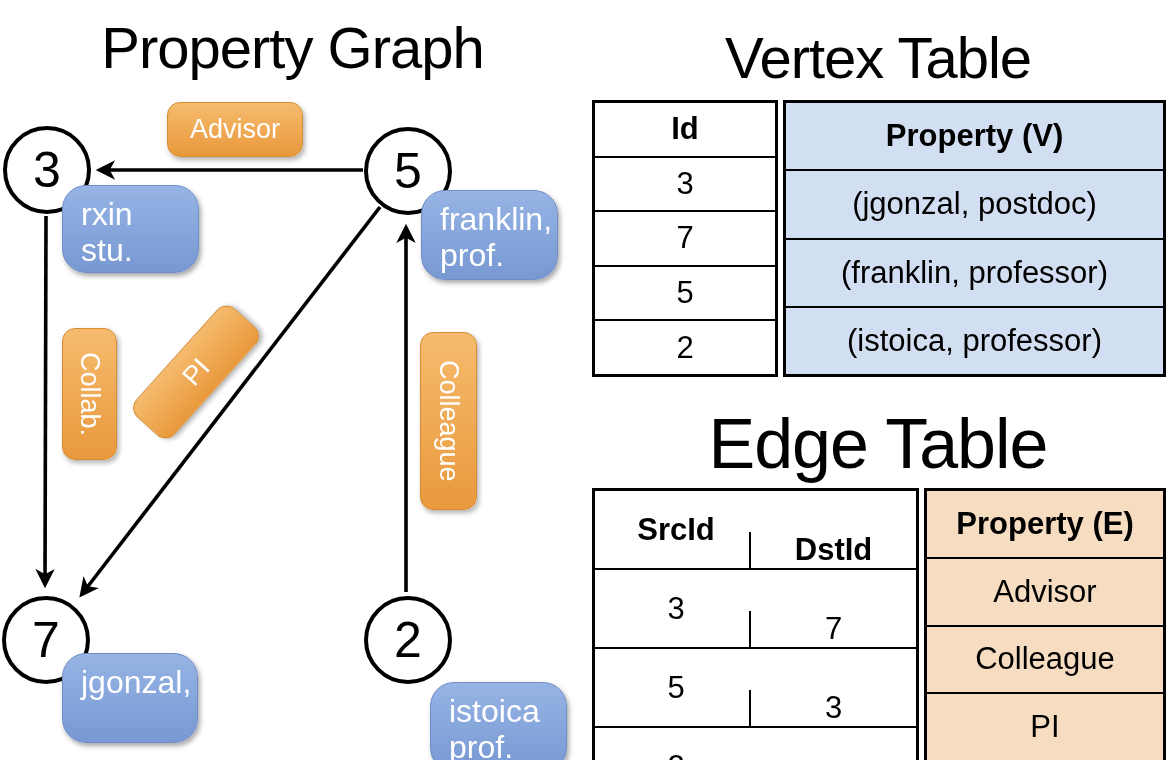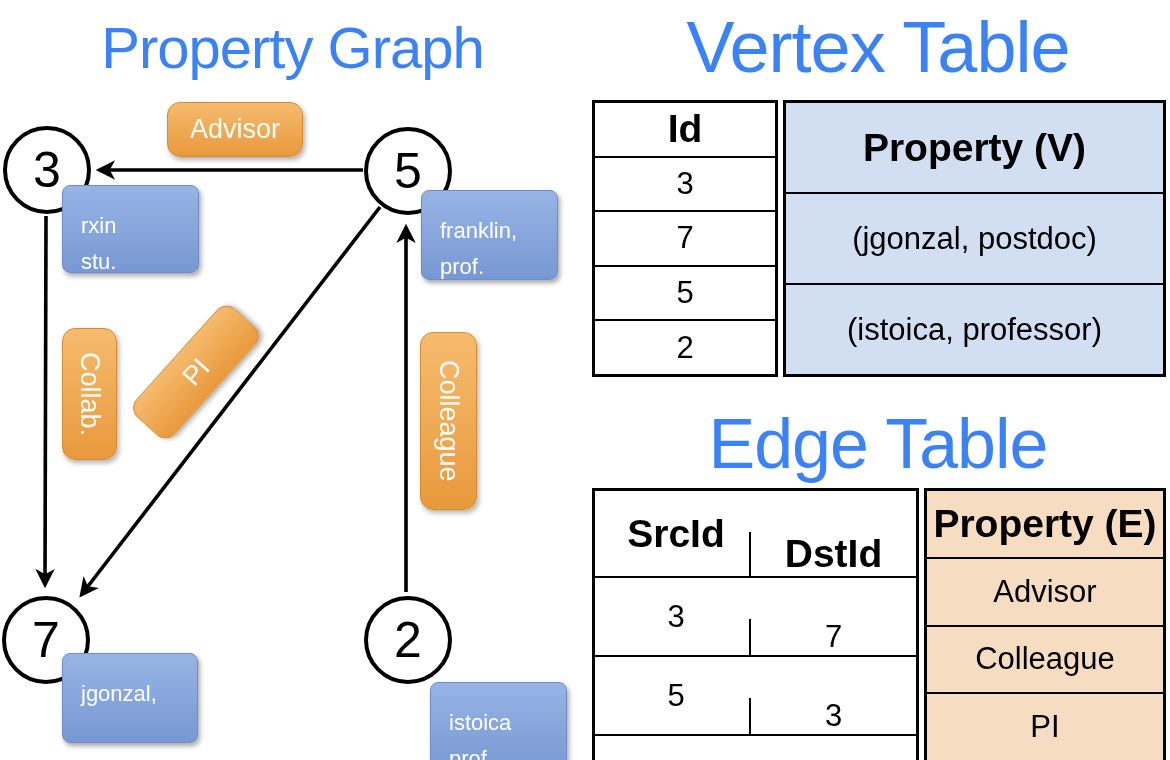--- a/index.html
+++ b/index.html
@@ -1,37 +1,37 @@
 <!DOCTYPE html>
 <html><head>
 <meta charset="utf-8">
 <style>
   html,body{margin:0;padding:0;background:#fff;}
   .stage{position:relative;width:1170px;height:760px;background:#ffffff;overflow:hidden;
          font-family:"Liberation Sans",sans-serif;color:#000;}
-  .title{position:absolute;font-weight:300;color:#3b82f6;text-align:center;
+  .title{position:absolute;font-weight:300;color:#000000;text-align:center;
          letter-spacing:-1px;white-space:nowrap;}
   .title.graph{left:0;top:14px;width:585px;font-size:58px;}
-  .title.vertex{left:586px;top:6px;width:584px;font-size:72px;}
+  .title.vertex{left:586px;top:24px;width:584px;font-size:58px;}
   .title.edge{left:586px;top:404px;width:584px;font-size:70px;}
 
   
   .node{position:absolute;width:88px;height:88px;box-sizing:border-box;border:4px solid #000;
         border-radius:50%;background:#fff;display:flex;align-items:center;justify-content:center;
         font-size:50px;font-weight:300;z-index:1;}
   .node.n3{left:3px;top:126px;}
   .node.n5{left:364px;top:127px;}
   .node.n7{left:2px;top:596px;}
   .node.n2{left:364px;top:596px;}
 
   
-  .vprop{position:absolute;box-sizing:border-box;border-radius:8px;
+  .vprop{position:absolute;box-sizing:border-box;border-radius:24px;
          background:linear-gradient(#96b4e4,#7898d3);border:1px solid #6f8ec9;
-         box-shadow:2px 3px 5px rgba(0,0,0,.35);color:#fff;font-size:22px;line-height:36px;
-         padding:22px 4px 0 18px;z-index:3;}
+         box-shadow:2px 3px 5px rgba(0,0,0,.35);color:#fff;font-size:32px;line-height:36px;
+         padding:10px 4px 0 18px;z-index:3;}
   .vprop.rxin{left:62px;top:185px;width:137px;height:88px;}
   .vprop.franklin{left:421px;top:190px;width:137px;height:90px;}
   .vprop.jgonzal{left:62px;top:653px;width:136px;height:90px;}
   .vprop.istoica{left:422px;top:682px;width:137px;height:90px;margin-left:8px;}
   .vprop span{display:block;}
 
   
   .elabel{position:absolute;box-sizing:border-box;border-radius:13px;
           background:linear-gradient(#f6bb6e,#e9993c);border:1px solid #d68c2f;
           box-shadow:2px 3px 5px rgba(0,0,0,.3);color:#fff;font-size:27px;
@@ -45,21 +45,21 @@
 
   
   .tbox{position:absolute;box-sizing:border-box;border:3px solid #000;
         display:flex;flex-direction:column;background:#fff;}
   .tbox.vid{left:592px;top:100px;width:186px;height:277px;}
   .tbox.vprops{left:783px;top:100px;width:383px;height:277px;background:#d2def1;}
   .tbox.esrcdst{left:592px;top:488px;width:327px;height:275px;}
   .tbox.eprops{left:924px;top:488px;width:242px;height:275px;background:#f6dcc0;}
   .trow{flex:1;display:flex;align-items:center;justify-content:center;
         border-top:2px solid #000;font-size:31px;font-weight:300;}
-  .trow.head{border-top:none;font-weight:bold;font-size:39px;}
+  .trow.head{border-top:none;font-weight:bold;font-size:31px;}
   .trow .c1{width:146px;display:flex;align-items:center;justify-content:center;align-self:stretch;margin-left:8px;}
   .trow .c2{flex:1;border-left:2px solid #000;display:flex;align-items:center;justify-content:center;align-self:stretch;margin-top:41px;}
 </style>
 </head>
 <body>
 
 <div class="stage">
 
   <div class="title graph">Property Graph</div>
   <div class="title vertex">Vertex Table</div>
@@ -115,20 +115,21 @@
     <div class="trow head">Id</div>
     <div class="trow">3</div>
     <div class="trow">7</div>
     <div class="trow">5</div>
     <div class="trow">2</div>
   </div>
 
   <div class="tbox vprops">
     <div class="trow head">Property (V)</div>
     <div class="trow">(jgonzal, postdoc)</div>
+    <div class="trow">(franklin, professor)</div>
     <div class="trow">(istoica, professor)</div>
   </div>
 
   <div class="tbox esrcdst">
     <div class="trow head">
       <div class="c1">SrcId</div>
       <div class="c2">DstId</div>
     </div>
     <div class="trow">
       <div class="c1">3</div>

